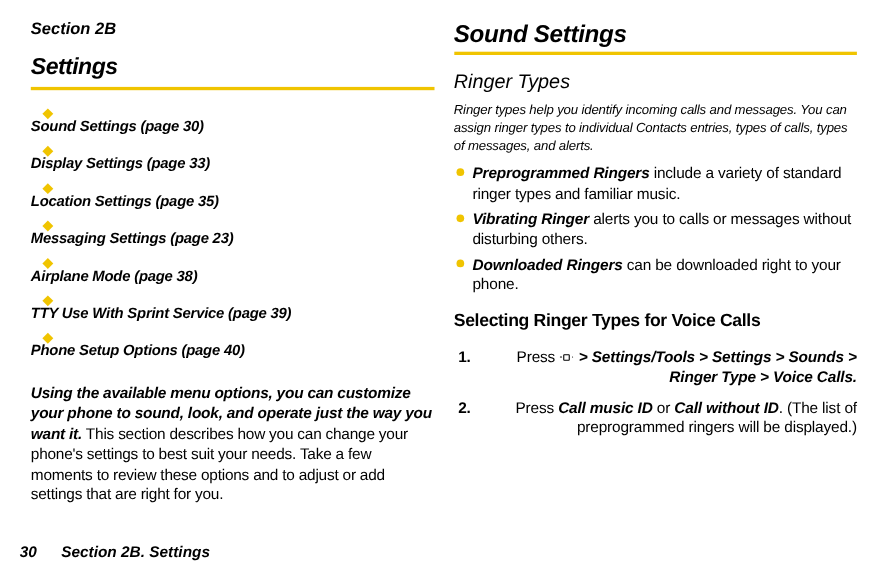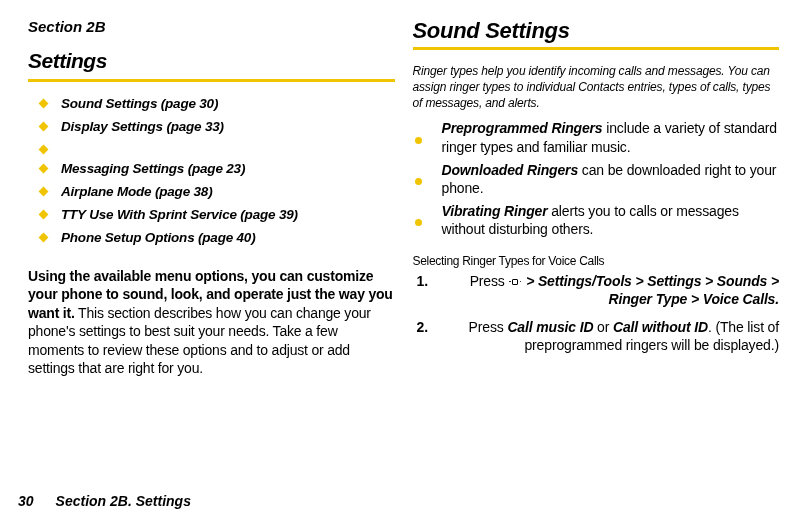--- a/index.html
+++ b/index.html
@@ -45,20 +45,21 @@
       margin-bottom: 14px;
     }
     .toc {
       list-style: none;
       margin-bottom: 14px;
     }
     .toc li {
       display: flex;
       align-items: flex-start;
       margin-bottom: 8px;
+      flex-direction: column;
     }
     .diamond {
       width: 7px;
       height: 7px;
       background: #f0c400;
       transform: rotate(45deg);
       margin: 4px 14px 0 12px;
       flex-shrink: 0;
     }
     .toc-text {
@@ -66,20 +67,21 @@
       font-weight: bold;
       font-size: 13.5px;
       letter-spacing: -0.2px;
     }
     .intro {
       font-size: 14px;
       line-height: 1.32;
       letter-spacing: -0.2px;
     }
     .intro .lead {
+      font-style: italic;
       font-weight: bold;
     }
     .heading-lg {
       font-style: italic;
       font-weight: bold;
       font-size: 22px;
       margin-bottom: 3px;
       letter-spacing: -0.3px;
     }
     .sub-heading {
@@ -94,40 +96,39 @@
       margin-bottom: 8px;
       letter-spacing: -0.15px;
       font-style: italic;
     }
     .bullet-list {
       list-style: none;
       margin-bottom: 10px;
     }
     .bullet-list li {
       display: flex;
-      align-items: center;
+      align-items: flex-start;
       font-size: 14px;
       line-height: 1.3;
       margin-bottom: 5px;
       letter-spacing: -0.15px;
-      gap: 12px;
     }
     .disc {
       width: 7px;
       height: 7px;
       background: #f0c400;
       border-radius: 50%;
       margin: 5px 8px 0 2px;
       flex-shrink: 0;
     }
     .b-i { font-weight: bold; font-style: italic; }
     .sub2 {
-      font-size: 12px;
-      font-weight: 400;
-      margin-bottom: 4px;
+      font-size: 16px;
+      font-weight: 700;
+      margin-bottom: 14px;
       letter-spacing: -0.3px;
     }
     .steps {
       list-style: none;
       counter-reset: step;
     }
     .steps li {
       font-size: 14px;
       line-height: 1.3;
       margin-bottom: 10px;
@@ -196,20 +197,21 @@
       <li>
           <span class="diamond"></span>
           <span class="toc-text">Sound Settings (page 30)</span>
         </li>
       <li>
           <span class="diamond"></span>
           <span class="toc-text">Display Settings (page 33)</span>
         </li>
       <li>
           <span class="diamond"></span>
+          <span class="toc-text">Location Settings (page 35)</span>
         </li>
       <li>
           <span class="diamond"></span>
           <span class="toc-text">Messaging Settings (page 23)</span>
         </li>
       <li>
           <span class="diamond"></span>
           <span class="toc-text">Airplane Mode (page 38)</span>
         </li>
       <li>
@@ -223,34 +225,35 @@
     </ul>
 
     <p class="intro">
       <span class="lead">Using the available menu options, you can customize your phone to sound, look, and operate just the way you want it.</span><span> This section describes how you can change your phone's settings to best suit your needs. Take a few moments to review these options and to adjust or add settings that are right for you.</span>
     </p>
   </div>
 
   <div class="col">
     <div class="heading-lg">Sound Settings</div>
     <div class="accent-rule"></div>
+    <div class="sub-heading">Ringer Types</div>
     <p class="body-text">Ringer types help you identify incoming calls and messages. You can assign ringer types to individual Contacts entries, types of calls, types of messages, and alerts.</p>
 
     <ul class="bullet-list">
       <li>
           <span class="disc"></span>
           <span><span class="b-i">Preprogrammed Ringers</span><span> include a variety of standard ringer types and familiar music.</span></span>
         </li>
       <li>
           <span class="disc"></span>
+          <span><span class="b-i">Vibrating Ringer</span><span> alerts you to calls or messages without disturbing others.</span></span>
+        </li>
+      <li>
+          <span class="disc"></span>
           <span><span class="b-i">Downloaded Ringers</span><span> can be downloaded right to your phone.</span></span>
-        </li>
-      <li>
-          <span class="disc"></span>
-          <span><span class="b-i">Vibrating Ringer</span><span> alerts you to calls or messages without disturbing others.</span></span>
         </li>
     </ul>
 
     <div class="sub2">Selecting Ringer Types for Voice Calls</div>
 
     <ol class="steps">
       <li>
         <span>Press </span><span class="nav-icon"><span class="dots"></span></span><span class="b-i"> &gt; Settings/Tools &gt; Settings &gt; Sounds &gt; Ringer Type &gt; Voice Calls.</span>
       </li>
       <li>

